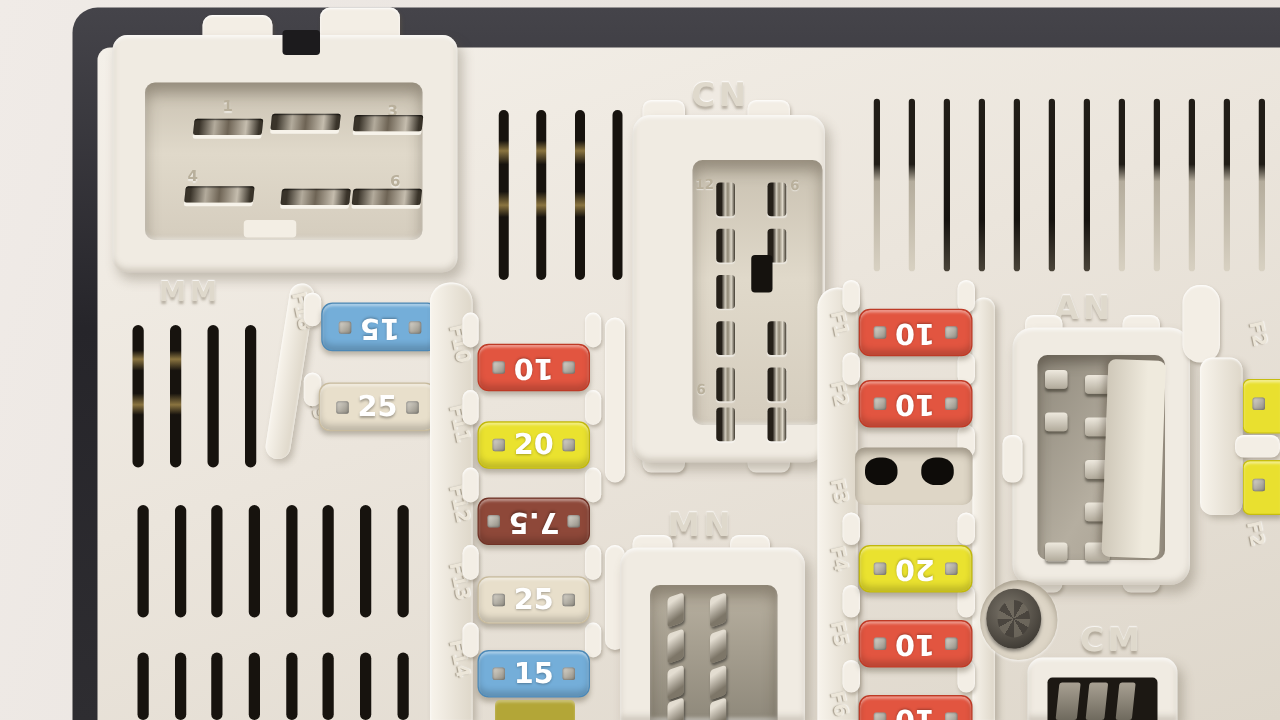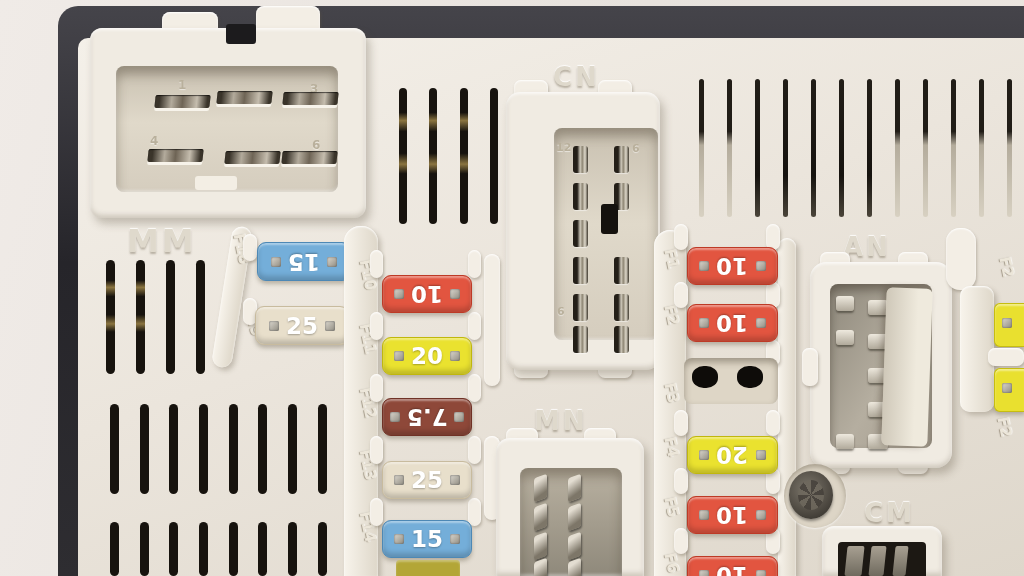--- a/index.html
+++ b/index.html
@@ -100,21 +100,21 @@
     <span class="num" style="left:34px;top:68px;">4</span>
     <span class="num" style="left:196px;top:72px;">6</span>
     <div class="blade" style="left:39px;top:29px;"></div>
     <div class="blade" style="left:101px;top:25px;"></div>
     <div class="blade" style="left:167px;top:26px;"></div>
     <div class="blade" style="left:32px;top:83px;"></div>
     <div class="blade" style="left:109px;top:85px;"></div>
     <div class="blade" style="left:166px;top:85px;"></div>
     <div class="abs" style="left:79px;top:110px;width:42px;height:14px;background:#f3eee4;border-radius:3px;"></div>
   </div>
-  <div class="conn-label" style="left:127px;top:222px;font-size:32px;">MM</div>
+  <div class="conn-label" style="left:127px;top:222px;font-size:22px;">MM</div>
 
   <div class="slot gold" style="left:106px;top:260px;height:114px;"></div>
   <div class="slot gold" style="left:136px;top:260px;height:114px;"></div>
   <div class="slot" style="left:166px;top:260px;height:114px;"></div>
   <div class="slot" style="left:196px;top:260px;height:114px;"></div>
 
   <div class="slot" style="left:110px;top:404px;height:90px;"></div>
   <div class="slot" style="left:140px;top:404px;height:90px;"></div>
   <div class="slot" style="left:169px;top:404px;height:90px;"></div>
   <div class="slot" style="left:199px;top:404px;height:90px;"></div>

